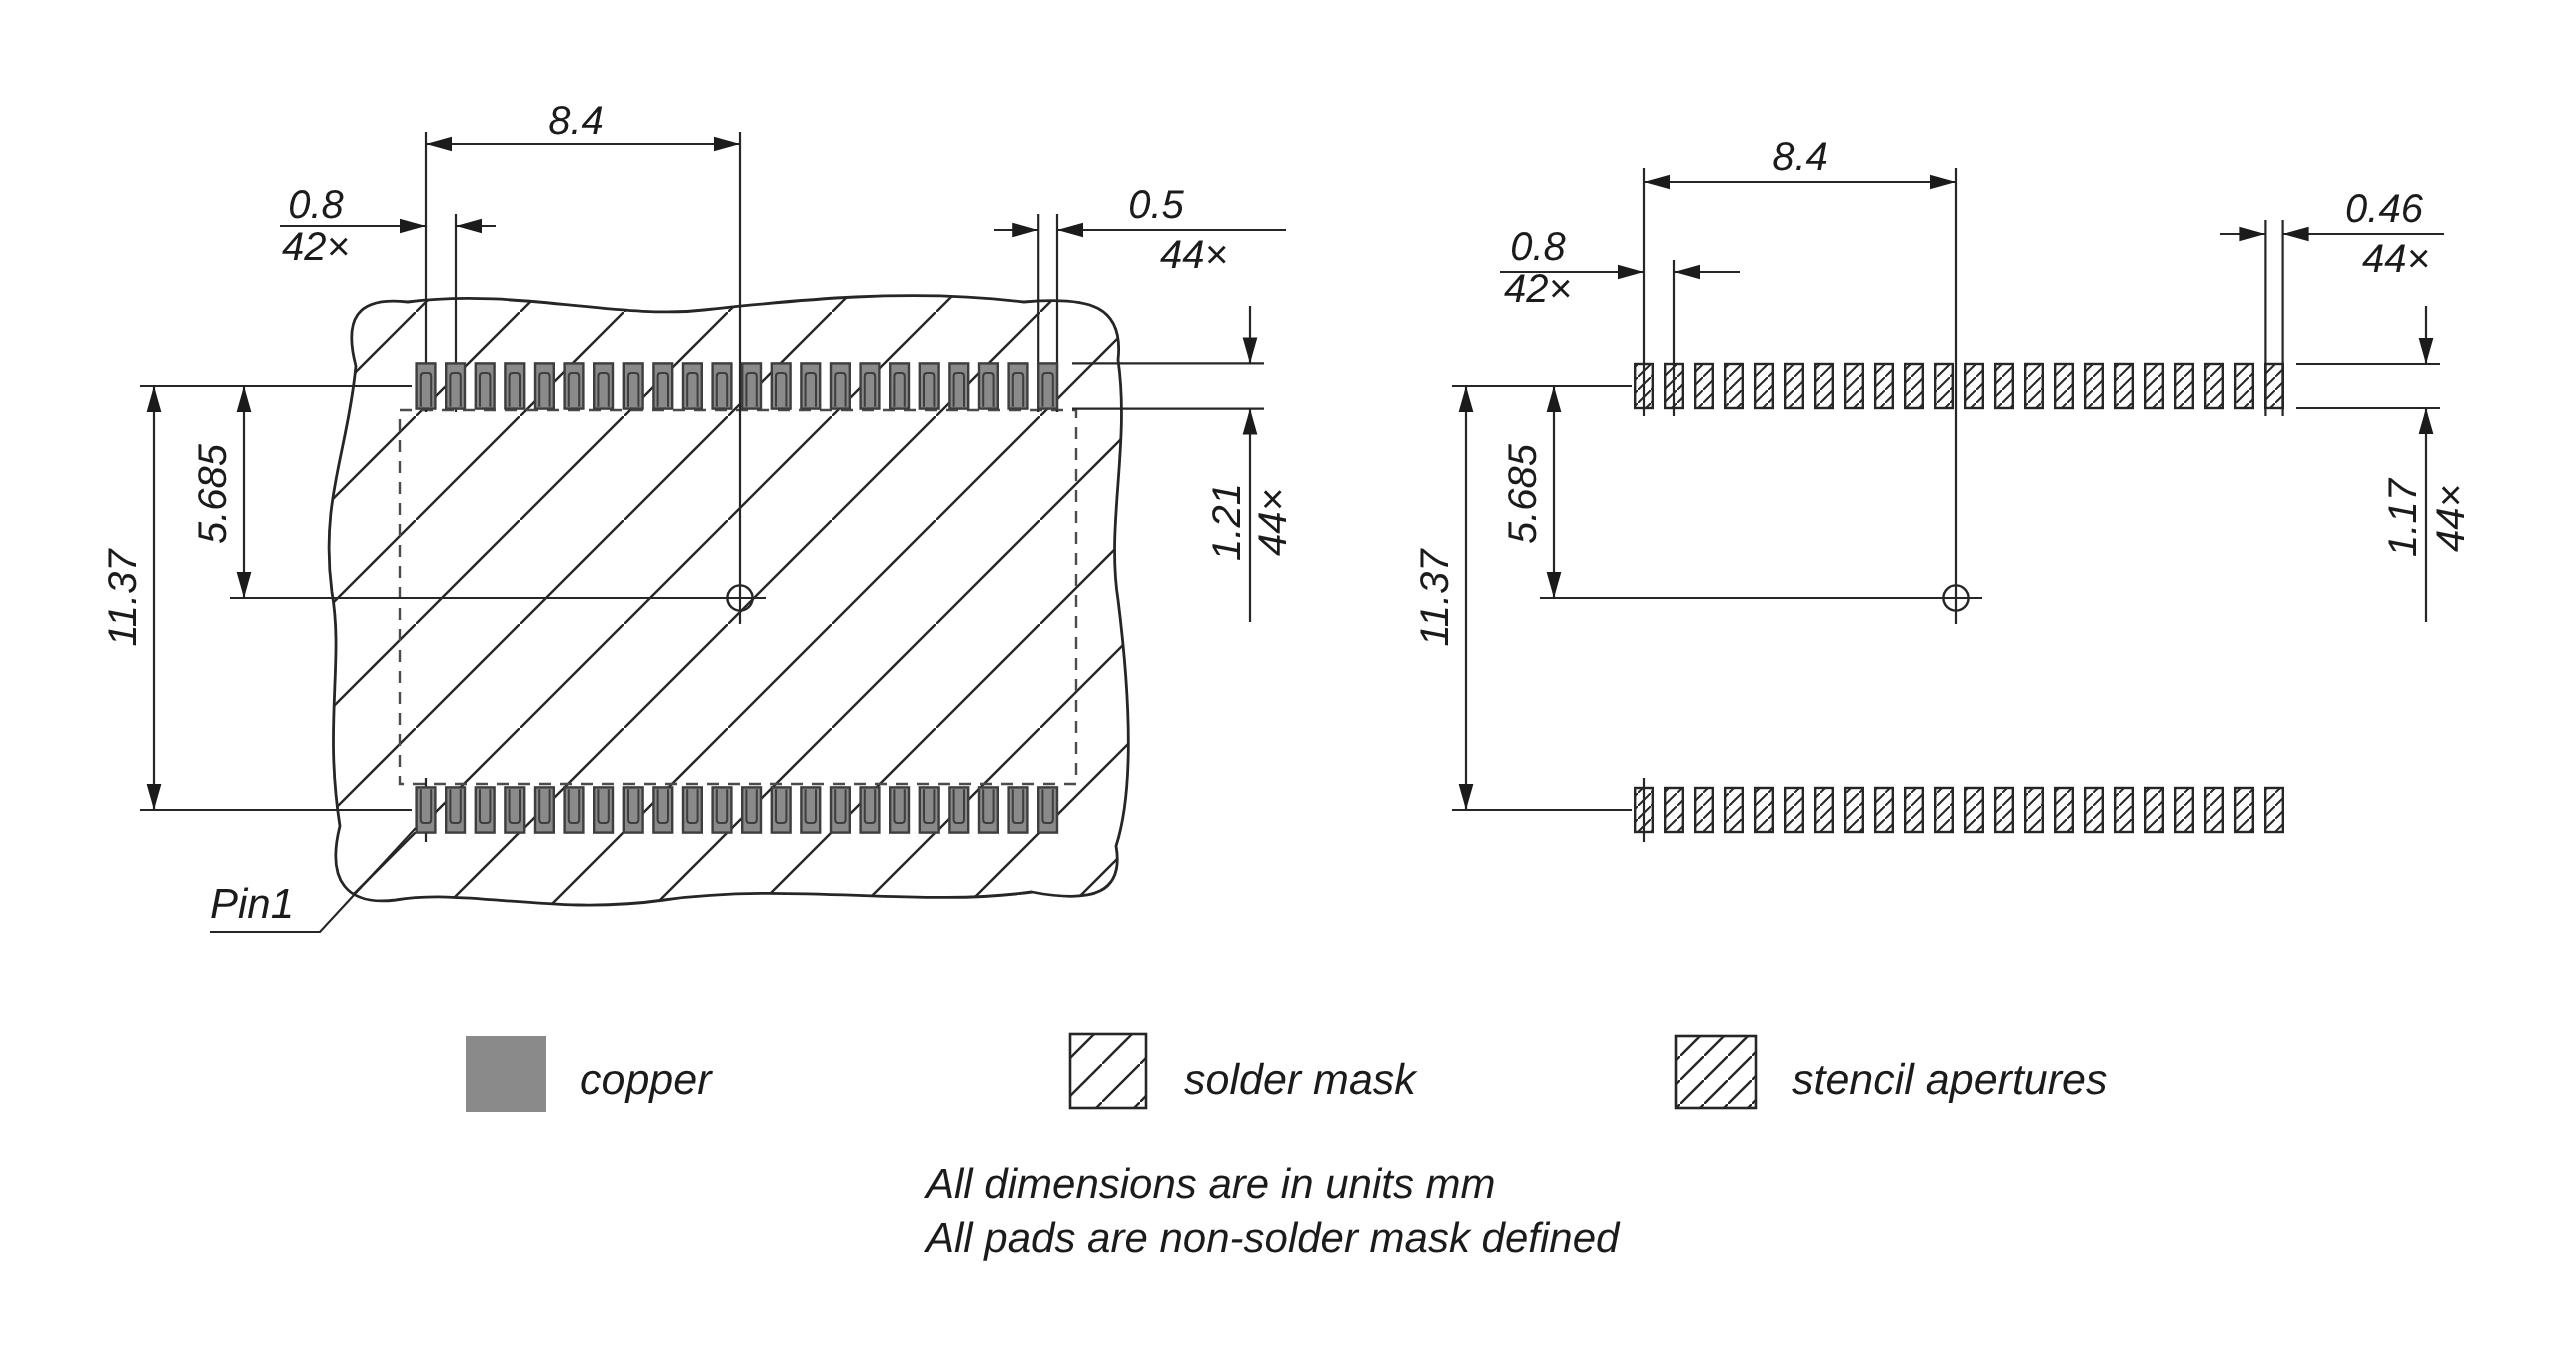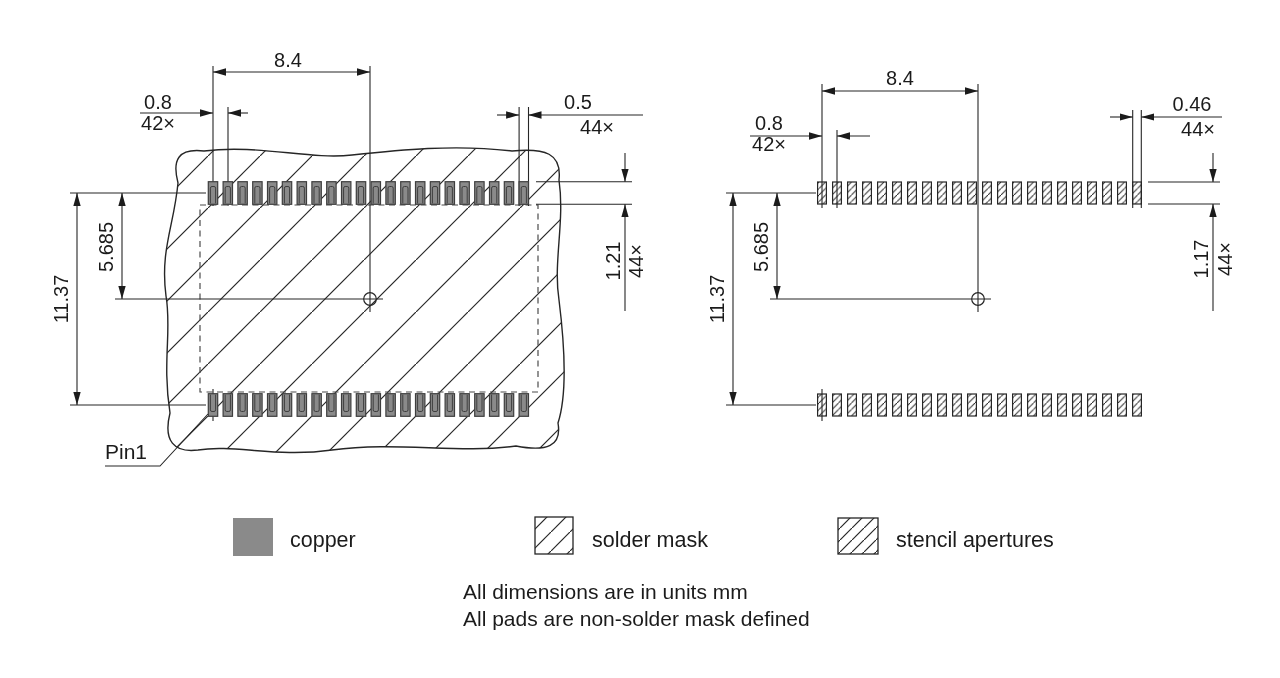--- a/index.html
+++ b/index.html
@@ -1,16 +1,16 @@
 <!DOCTYPE html>
 <html><head>
 <meta charset="utf-8">
 <style>
   html,body{margin:0;padding:0;background:#ffffff;}
-  .page{position:relative;width:1280px;height:678px;background:#fff;overflow:hidden;}
+  .page{position:relative;width:1280px;height:678px;background:#fff;overflow:hidden;font-style:italic;}
   svg{display:block;}
   text{font-family:"Liberation Sans","DejaVu Sans",sans-serif;fill:#1b1b1b;}
   .dim{font-size:20px;text-anchor:middle;}
   .lab{font-size:21.5px;}
   .note{font-size:21px;}
   .pin{font-size:21px;}
   .ln{stroke:#262626;stroke-width:1.1;fill:none;}
   .outline{stroke:#262626;stroke-width:1.4;fill:#ffffff;}
   .hatchfill{fill:url(#hatchSparse);stroke:none;}
   .dash{stroke:#4b4b4b;stroke-width:1.2;fill:none;stroke-dasharray:6 4.5;}

